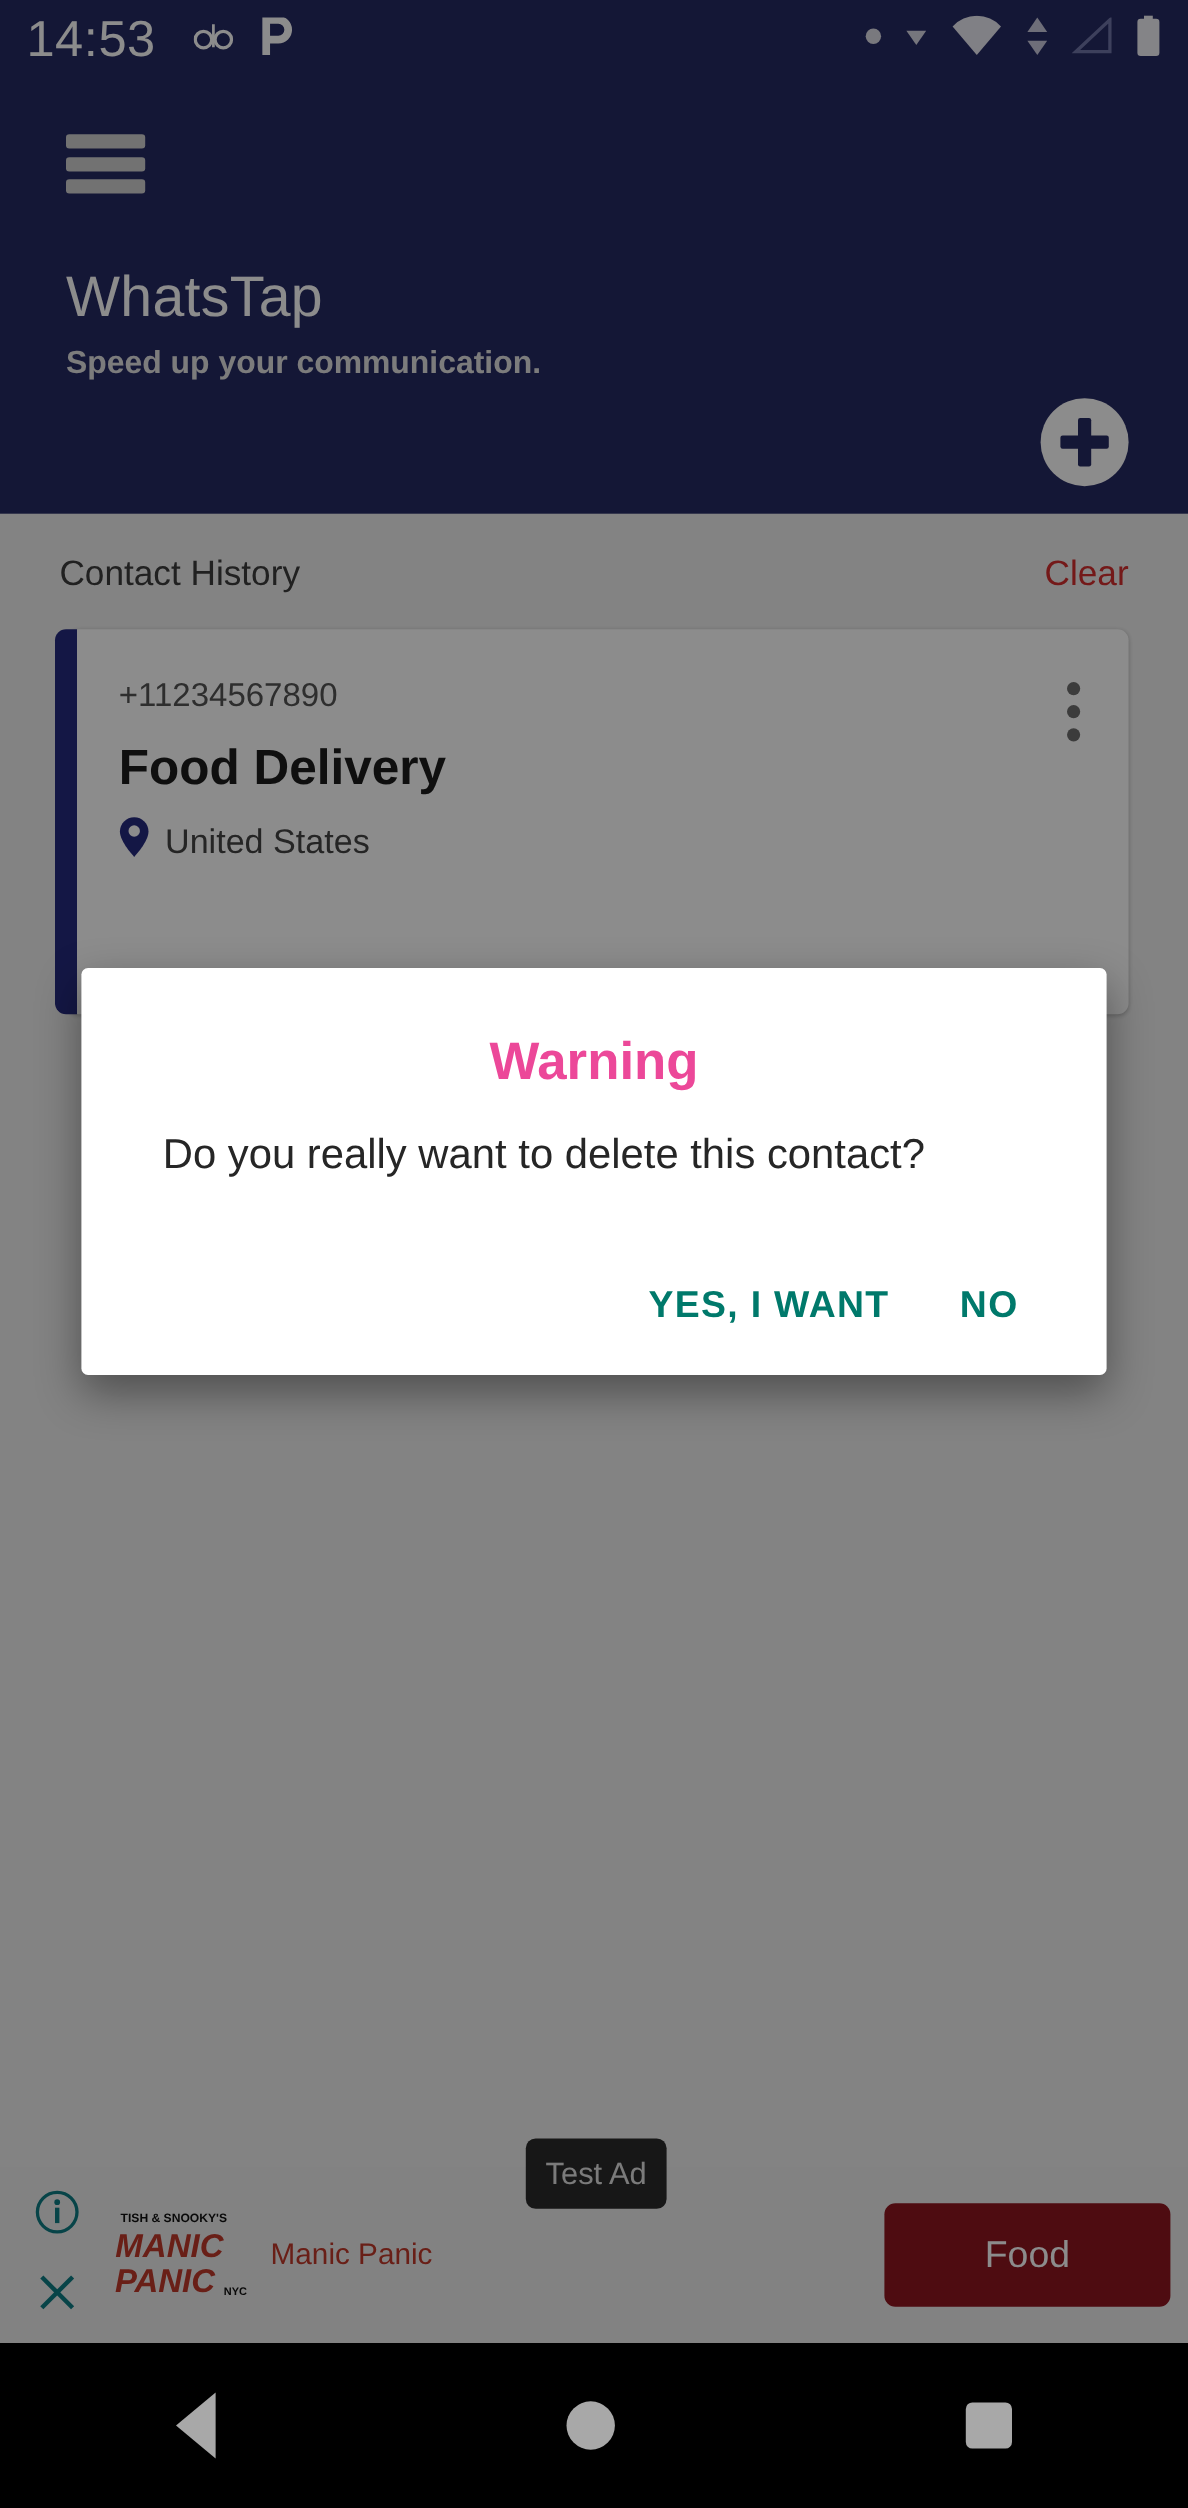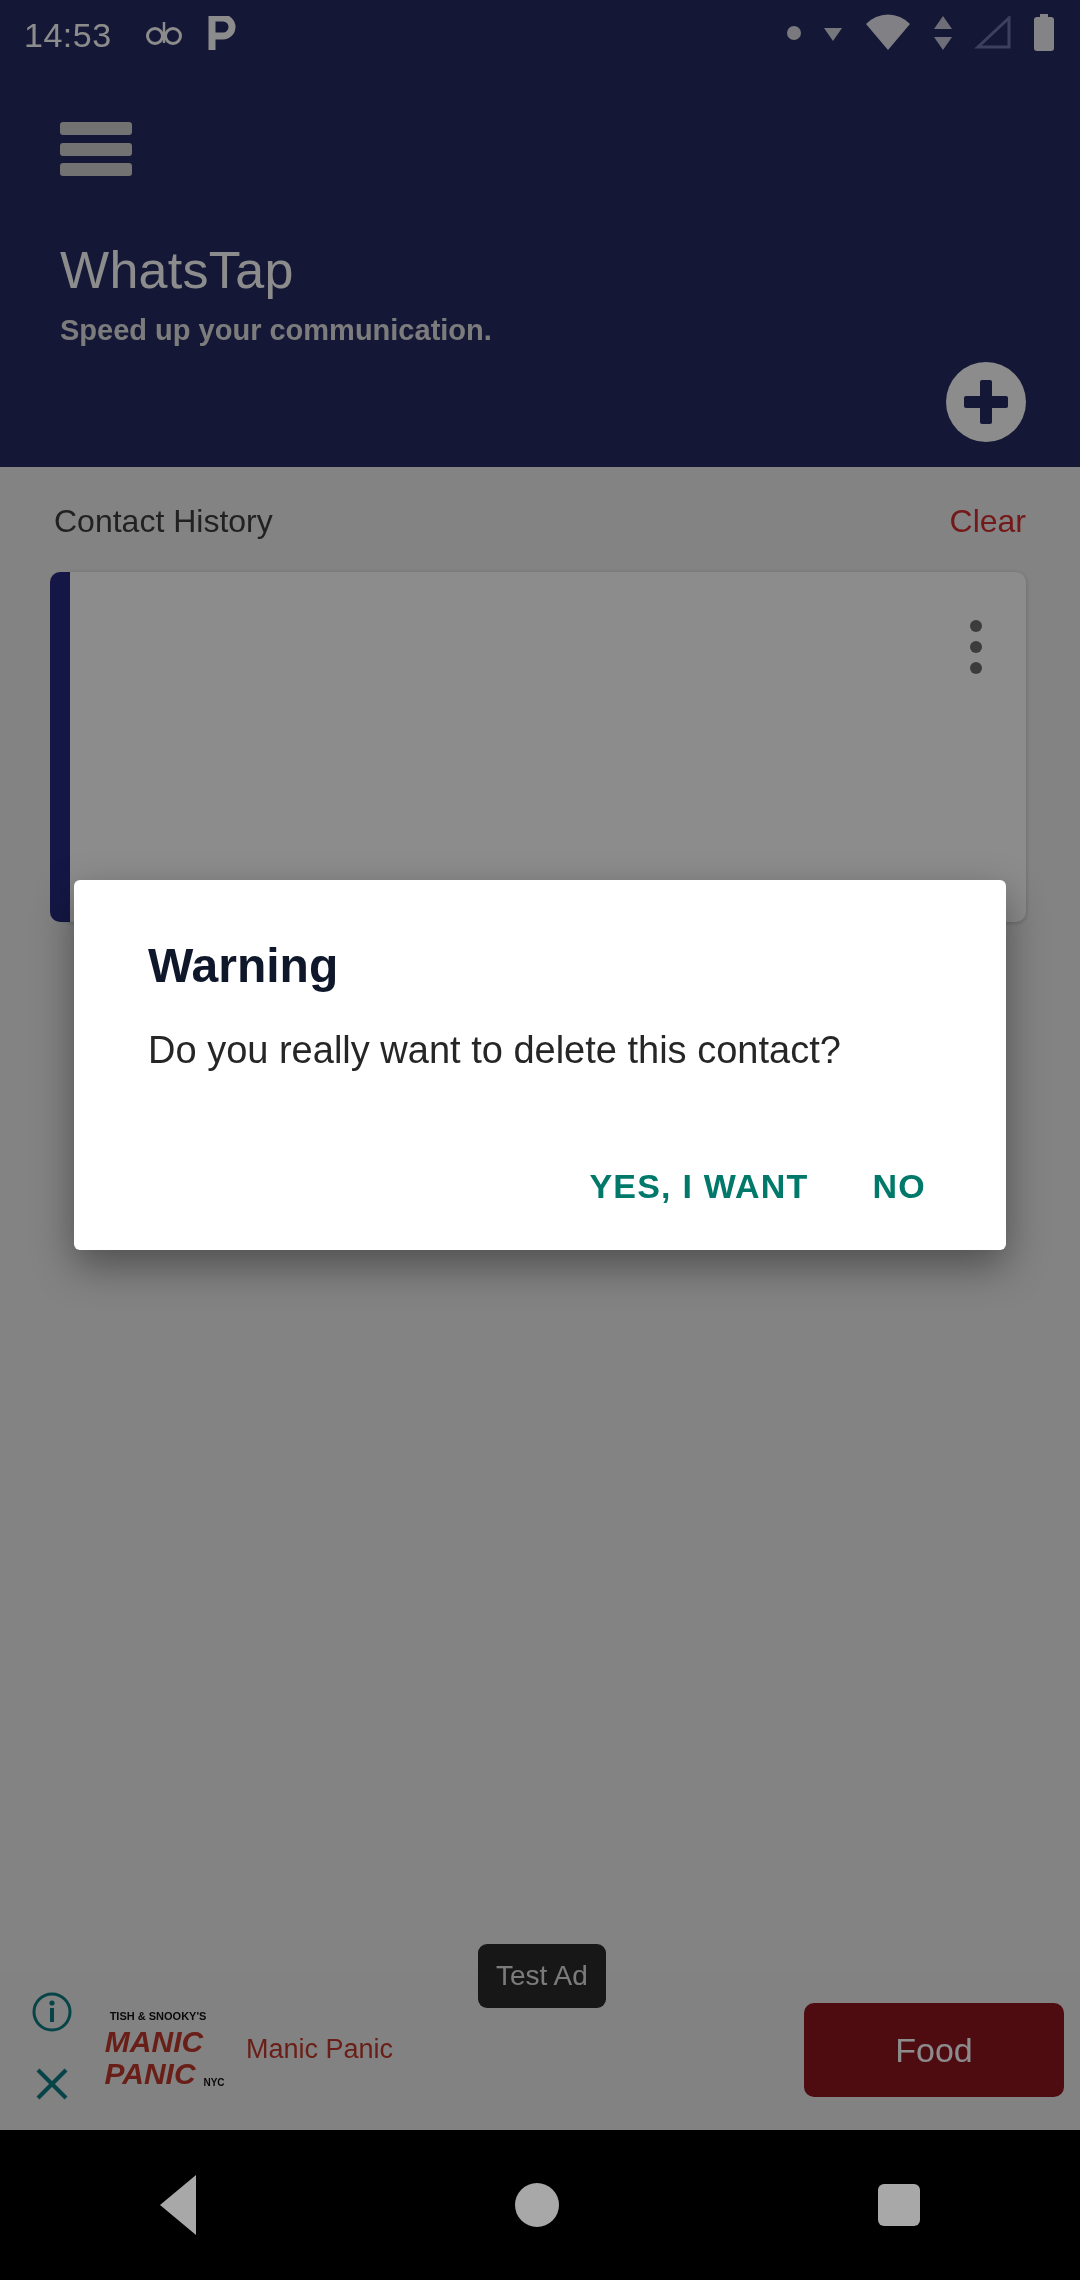--- a/index.html
+++ b/index.html
@@ -11,21 +11,21 @@
   }
   #screen { position:relative; width:1080px; height:2280px; background:#e9e9e9; }
 
   
   #app { position:absolute; inset:0 0 150px 0; background:#efefef; }
 
   .statusbar {
     position:relative; height:70px; background:#262a63;
     display:flex; align-items:center; padding:0 24px;
   }
-  .sb-time { color:#fff; font-size:34px; letter-spacing:.5px; }
+  .sb-time { color:#fff; font-size:46px; letter-spacing:.5px; }
   .sb-left-icons { display:flex; align-items:center; gap:26px; margin-left:34px; }
   .sb-right { margin-left:auto; display:flex; align-items:center; gap:20px; }
   .ic { display:block; }
 
   .appbar {
     position:relative; height:397px; background:#262a63; padding:52px 60px 10px 60px;
   }
   .hamburger { width:72px; height:54px; display:flex; flex-direction:column; justify-content:space-between; }
   .hamburger span { display:block; height:13px; border-radius:3px; background:#cfcfcf; }
   .app-title { margin-top:64px; color:#fff; font-size:52px; font-weight:400; letter-spacing:.3px; }
@@ -81,21 +81,21 @@
   }
 
   
   #scrim { position:absolute; inset:0 0 150px 0; background:rgba(0,0,0,.45); }
   .dialog {
     position:absolute; left:74px; top:880px; width:932px;
     background:#ffffff; border-radius:6px;
     box-shadow:0 16px 40px rgba(0,0,0,.4);
     padding:58px 0 0 0;
   }
-  .dlg-title { padding:0 74px; font-size:48px; font-weight:bold; color:#0f172a; }
+  .dlg-title { padding:0 74px; font-size:48px; font-weight:bold; color:#ec4899;text-align:center; }
   .dlg-msg { padding:34px 74px 0 74px; font-size:38px; color:#262626; line-height:1.25; }
   .dlg-actions {
     display:flex; justify-content:flex-end; align-items:center;
     gap:64px; padding:92px 80px 44px 0;
   }
   .dlg-btn { font-size:34px; font-weight:bold; color:#00796b; letter-spacing:1.2px; }
 
   
   .navbar {
     position:absolute; left:0; bottom:0; width:1080px; height:150px; background:#000;
@@ -178,20 +178,33 @@
       </div>
     </div>
 
     <div class="section-row">
       <div class="section-title">Contact History</div>
       <div class="clear-link">Clear</div>
     </div>
 
     <div class="card">
       <div class="card-accent"></div>
+      <div class="card-inner">
+        <div class="card-phone">+11234567890</div>
+        <div class="card-name">Food Delivery</div>
+        <div class="card-loc">
+          <span>
+            <svg width="28" height="38" viewBox="0 0 28 38">
+                <path d="M14 1 C6.8 1 1 6.8 1 14 c0 9.5 13 23 13 23 s13 -13.5 13 -23 C27 6.8 21.2 1 14 1 z" fill="#262a7f"></path>
+                <circle cx="14" cy="13.5" r="5.2" fill="#ffffff"></circle>
+              </svg>
+          </span>
+          <span>United States</span>
+        </div>
+      </div>
       <div class="kebab">
         <i></i>
         <i></i>
         <i></i>
       </div>
     </div>
 
     <div class="ad">
       <div class="ad-badge">Test Ad</div>
       <div class="ad-side">

